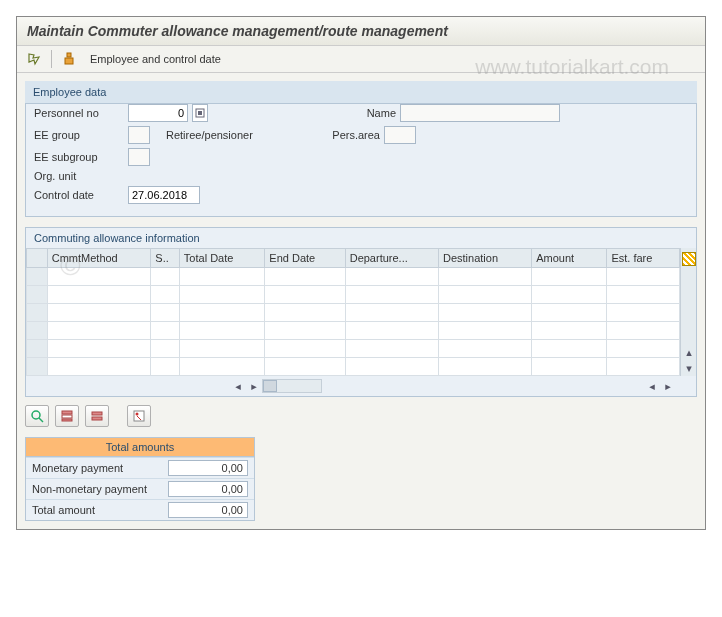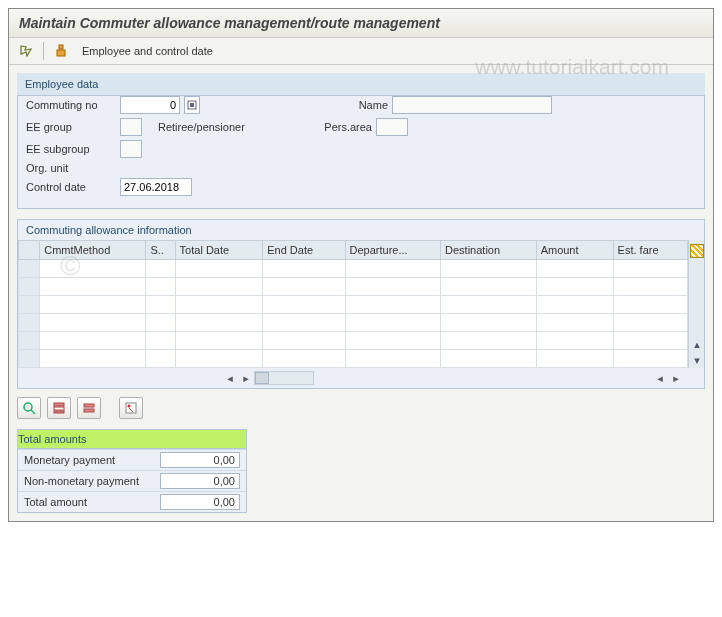--- a/index.html
+++ b/index.html
@@ -9,21 +9,21 @@
     font-size: 11px;
     background: #fff;
     color: #333;
     width: 722px;
     height: 617px;
     overflow: hidden;
     position: relative;
   }
   .outer {
     border: 1px solid #888;
-    margin: 8px;
+    margin: 16px;
     background: #f2f2ee;
   }
   .title-bar {
     background: linear-gradient(to bottom, #f8f8f4, #e8e8e0);
     padding: 6px 10px;
     font-size: 14px;
     font-weight: bold;
     font-style: italic;
     color: #444;
     border-bottom: 1px solid #ccc;
@@ -184,24 +184,25 @@
     border-radius: 2px;
     display: flex; align-items: center; justify-content: center;
     cursor: pointer;
   }
   .totals-box {
     border: 1px solid #b5c6d6;
     background: #eaf0f6;
     width: 230px;
   }
   .totals-box .legend2 {
-    background: #bef264;
-    padding: 3px 0;
+    background: #fdba74;
+    padding: 3px 20px;
     color: #2a4d6e;
     border-bottom: 1px solid #b5c6d6;
+    text-align: center;
   }
   .tot-row {
     display: flex;
     justify-content: space-between;
     align-items: center;
     padding: 2px 6px;
     border-top: 1px solid #d0dde8;
   }
   .tot-row:first-of-type { border-top: none; }
   .tot-val {
@@ -251,21 +252,21 @@
     </span>
     <span class="tb-label">Employee and control date</span>
   </div>
 
   <div class="content-area">
 
     <div class="groupbox">
       <div class="legend">Employee data</div>
       <div class="inner">
         <div class="row">
-          <span class="lbl">Commuting no</span>
+          <span class="lbl">Personnel no</span>
           <input class="sap-input" style="width: 60px; text-align: right;" value="0">
           <span class="f4-btn">
             <svg width="10" height="10" viewBox="0 0 10 10">
                 <rect x="1" y="1" width="8" height="8" fill="none" stroke="#667" stroke-width="1"></rect>
                 <rect x="3" y="3" width="4" height="4" fill="#667"></rect>
               </svg>
           </span>
           <span style="width:110px"></span>
           <span class="lbl-sm">Name</span>
           <input class="sap-input ro" style="width: 160px;" readonly="" value="">

